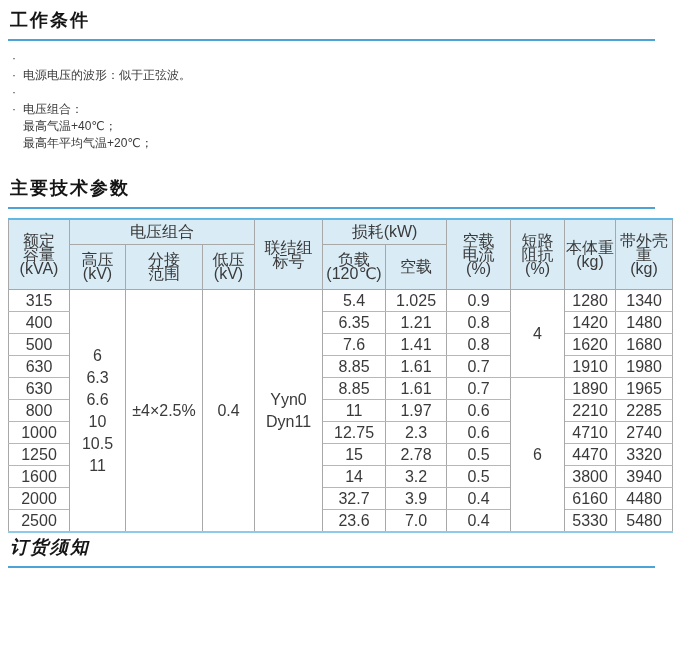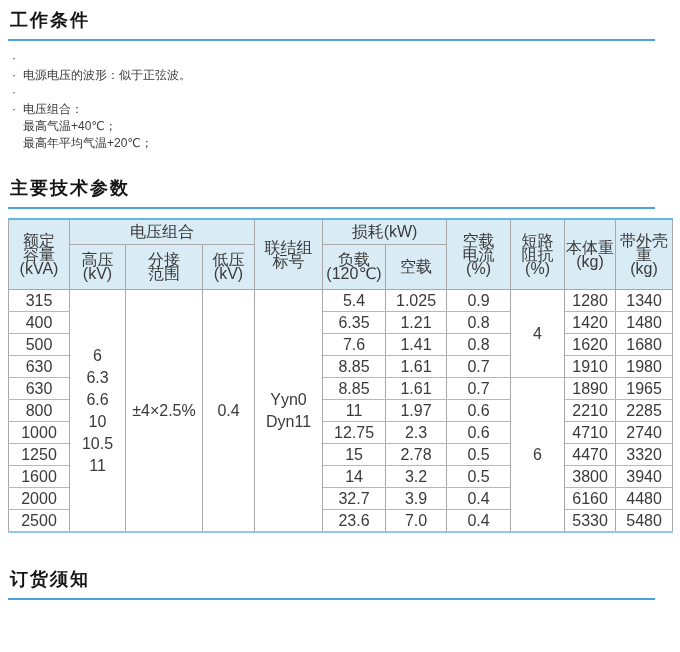--- a/index.html
+++ b/index.html
@@ -7,21 +7,21 @@
     width:680px;height:652px;overflow:hidden;background:#ffffff;
     font-family:"Liberation Sans","DejaVu Sans",sans-serif;color:#333;
   }
   .page{box-sizing:border-box;width:663px;padding:6px 8px 0 8px;}
   .section-title{
     margin:0;padding:2px 0 7px 2px;
     font-size:18px;font-weight:bold;color:#151515;letter-spacing:2px;
     border-bottom:2px solid #4da3d6;
   }
   .mt1{margin-top:22px;}
-  .mt2{margin-top:32px;}
+  .mt2{font-style:italic;}
   .cond-list{margin:9px 0 0 4px;font-size:12px;line-height:17px;color:#3a3a3a;}
   .cond-item{display:flex;}
   .bullet{display:inline-block;width:11px;flex:0 0 11px;text-align:left;}
   table.params{
     margin-top:9px;width:664px;table-layout:fixed;border-collapse:collapse;
     font-size:16px;text-align:center;color:#3a3a3a;
     border-top:2px solid #62b8e2;border-bottom:2px solid #8fcbe8;
     border-left:1px solid #a8a8a8;border-right:1px solid #a8a8a8;
   }
   table.params thead th{

